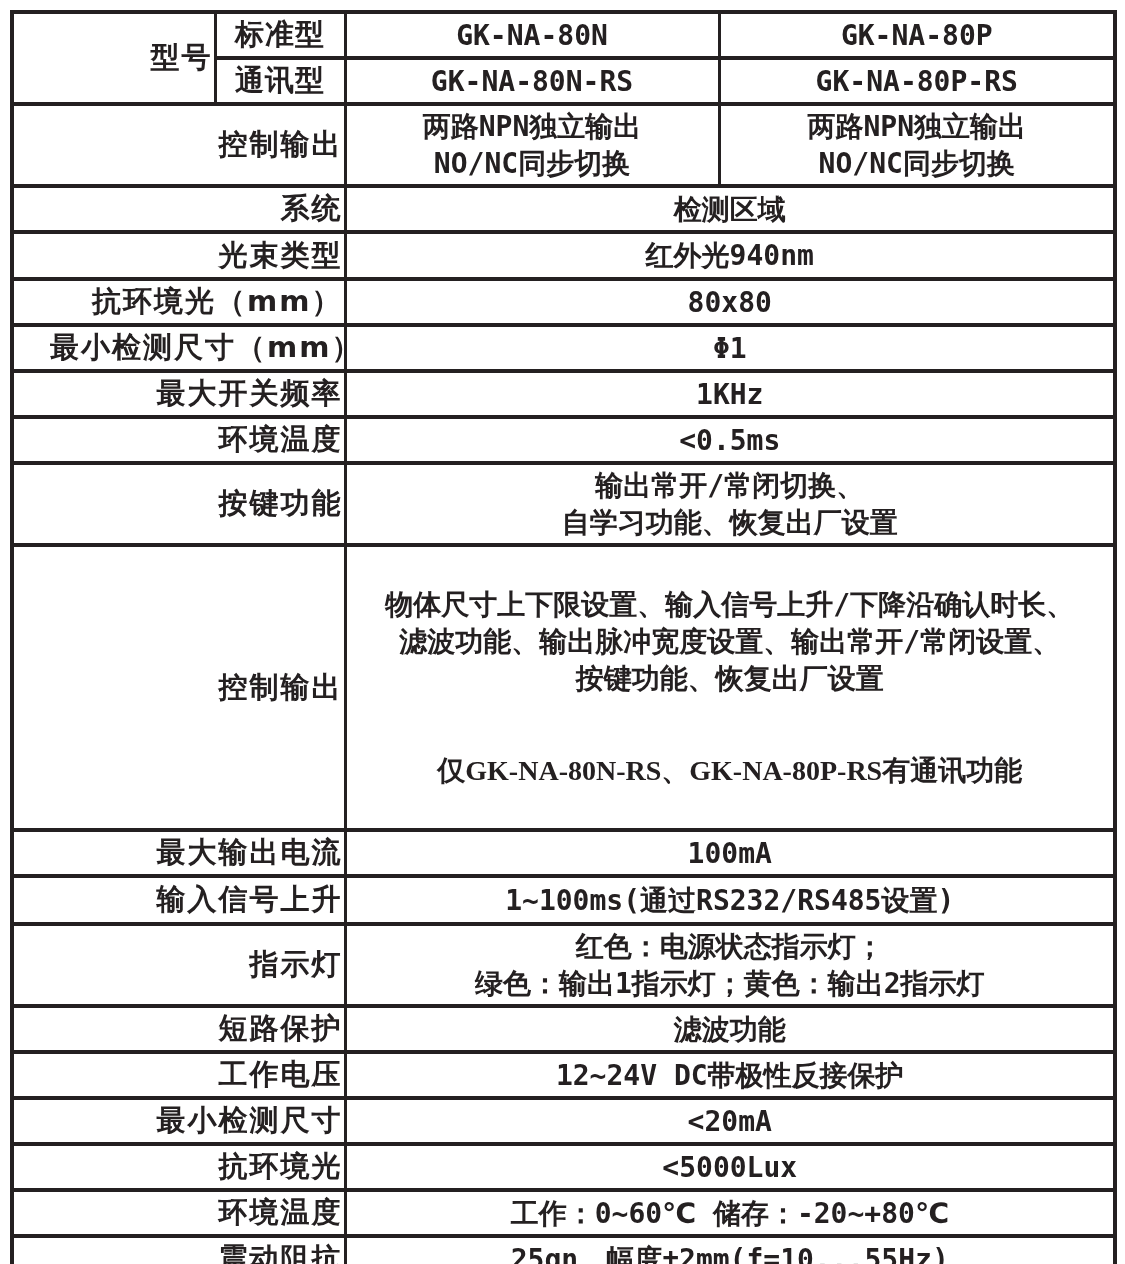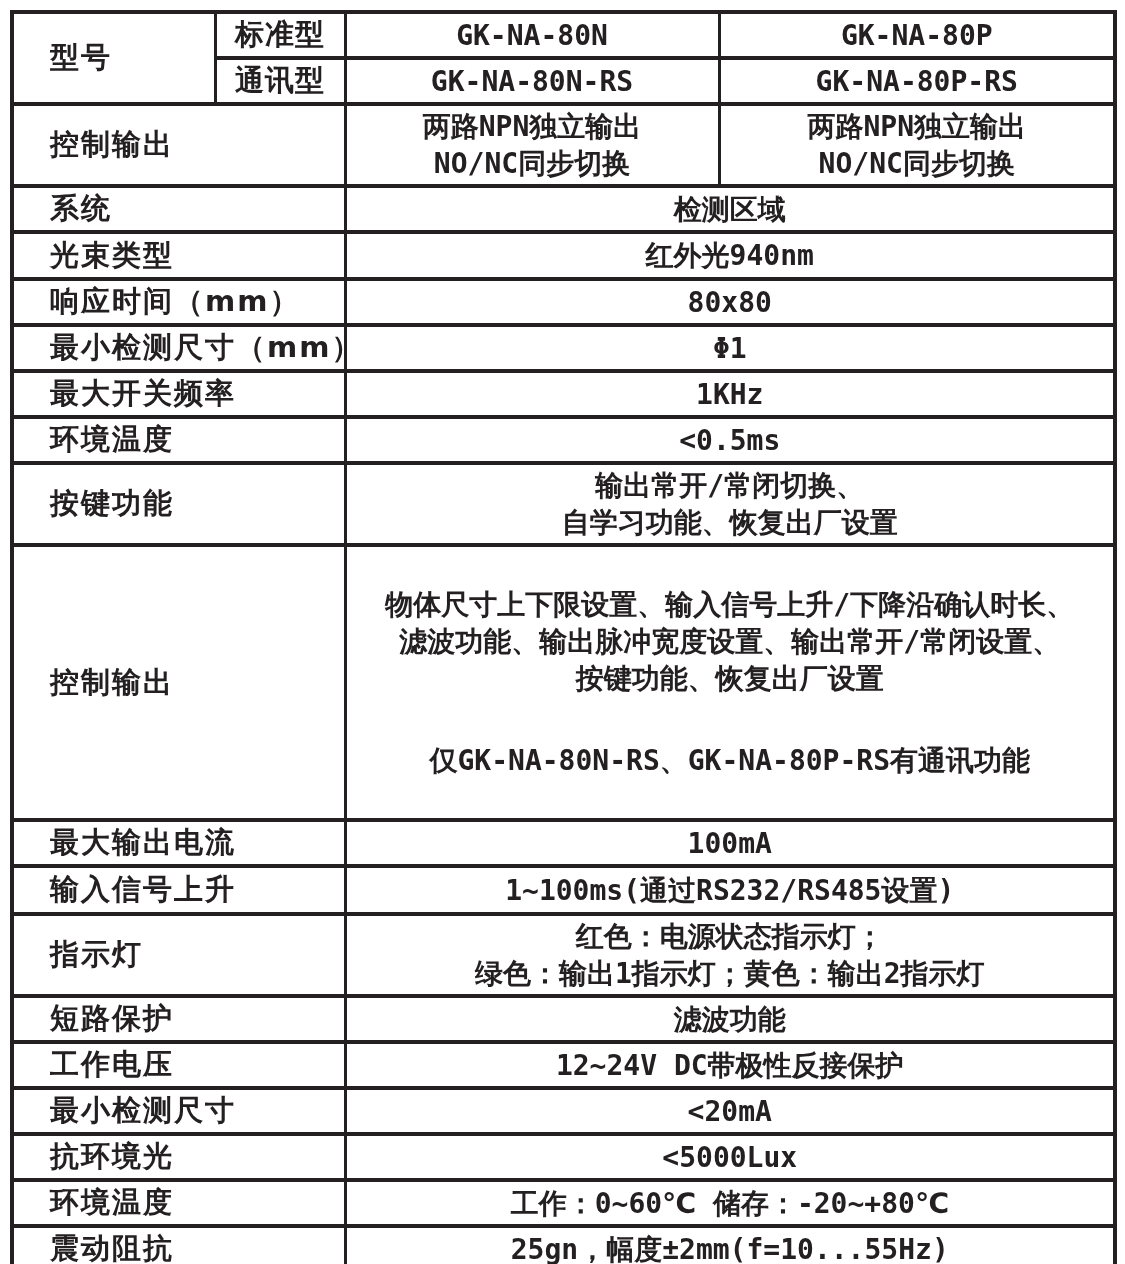--- a/index.html
+++ b/index.html
@@ -28,21 +28,21 @@
   }
   table.spec td {
     border-style: solid;
     border-color: #242021;
     border-width: 4px 3px;
     vertical-align: middle;
     box-sizing: border-box;
     overflow: hidden;
   }
   td.lbl {
-    text-align: left;
+    text-align: right;
     padding-left: 36px;
     font-size: 29px;
     font-weight: 600;
     letter-spacing: 2px;
     white-space: nowrap;
   }
   td.sub {
     text-align: center;
     font-size: 29px;
     font-weight: 600;
@@ -51,22 +51,23 @@
   td.val {
     text-align: center;
     font-size: 28px;
     font-weight: 600;
     font-family: "DejaVu Sans Mono", "DejaVu Sans", sans-serif;
     white-space: pre-line;
     line-height: 37px;
     padding: 2px 4px;
   }
   td.val .note {
-    margin-top: 8px;
+    margin-top: 18px;
     white-space: pre-line;
+    font-family: Liberation Serif, serif;
   }
 </style>
 </head>
 <body>
 
 <div class="sheet">
   <table class="spec">
     <colgroup>
       <col style="width:203px">
       <col style="width:130px">
@@ -97,21 +98,21 @@
 
       <tr style="height:44px">
         <td class="lbl" colspan="2">系统</td>
         <td class="val" colspan="2">检测区域</td>
       </tr>
       <tr style="height:47px">
         <td class="lbl" colspan="2">光束类型</td>
         <td class="val" colspan="2">红外光940nm</td>
       </tr>
       <tr style="height:44px">
-        <td class="lbl" colspan="2">响应时间（mm）</td>
+        <td class="lbl" colspan="2">抗环境光（mm）</td>
         <td class="val" colspan="2">80x80</td>
       </tr>
       <tr style="height:46px">
         <td class="lbl" colspan="2">最小检测尺寸（mm）</td>
         <td class="val" colspan="2">Φ1</td>
       </tr>
       <tr style="height:45px">
         <td class="lbl" colspan="2">最大开关频率</td>
         <td class="val" colspan="2">1KHz</td>
       </tr>

